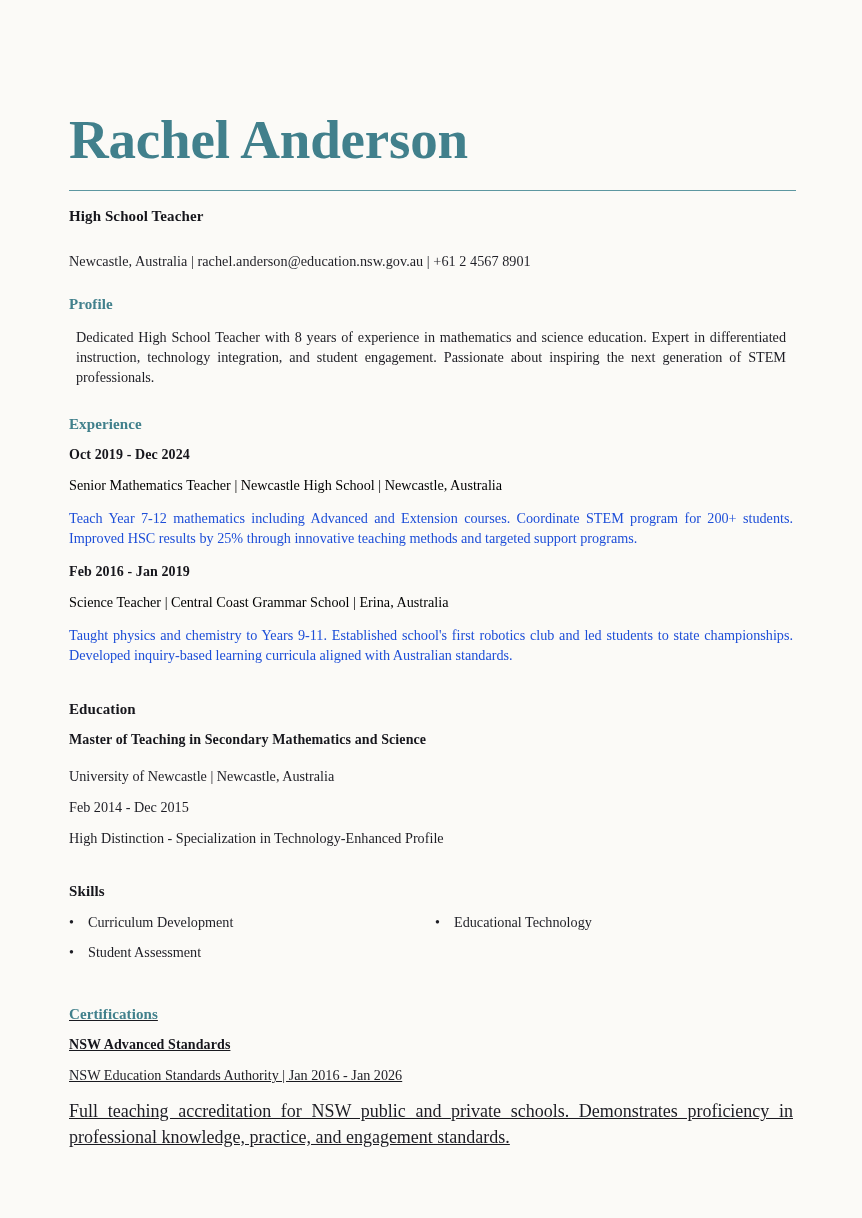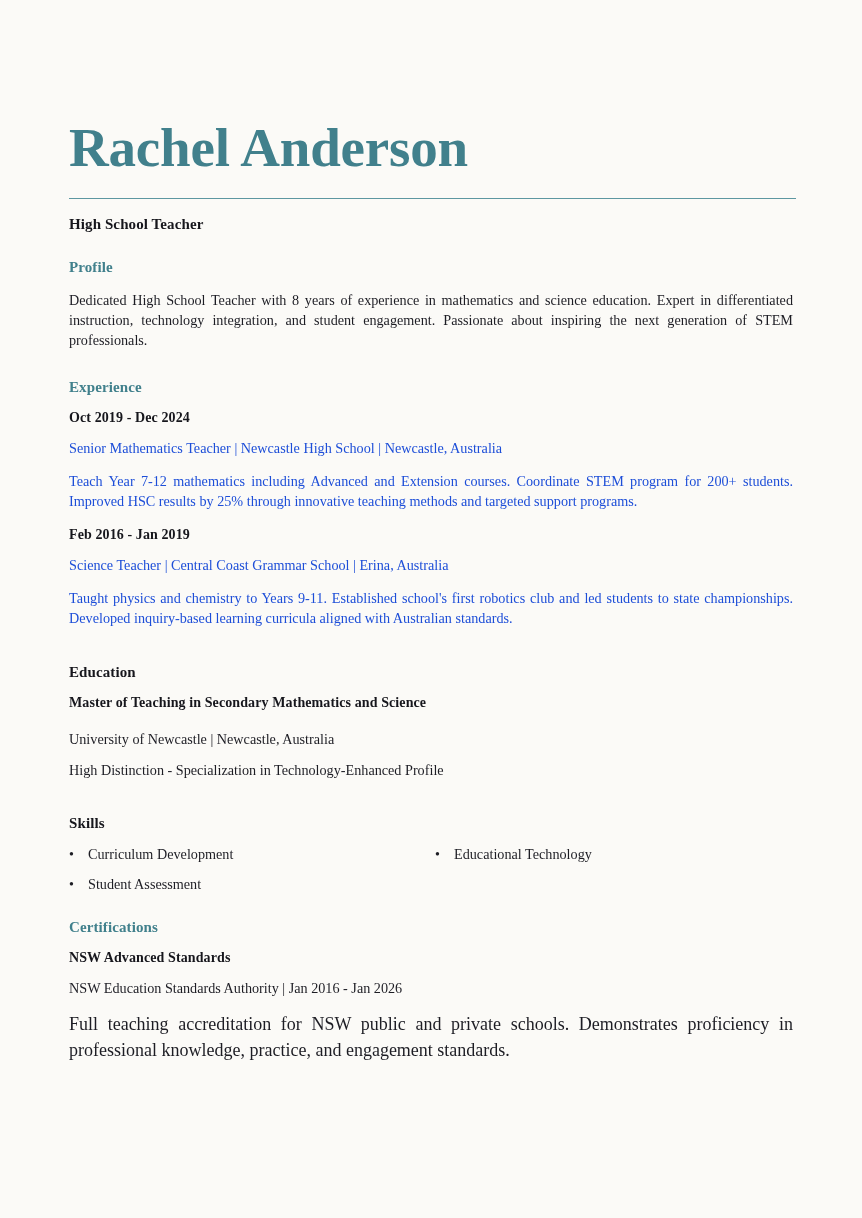--- a/index.html
+++ b/index.html
@@ -14,21 +14,21 @@
     color: #1a1a20;
     -webkit-font-smoothing: antialiased;
     overflow: hidden;
   }
 
   .page {
     position: relative;
     width: 862px;
     height: 1218px;
     box-sizing: border-box;
-    padding: 8px 69px;
+    padding: 0 69px;
   }
 
   
   .header {
     padding-top: 112px;
   }
   .name {
     font-size: 55px;
     line-height: 1.02;
     font-weight: bold;
@@ -69,37 +69,37 @@
   .section-heading.accent { color: #41808c; }
   .section-heading.dark   { color: #16161c; }
 
   .body-text {
     font-size: 14.2px;
     line-height: 1.42;
     color: #1d1d24;
     text-align: justify;
     hyphens: auto;
     -webkit-hyphens: auto;
-    margin: 0;
+    margin: 7px;
   }
 
   
   .entry { margin-bottom: 16px; }
   .entry:last-child { margin-bottom: 0; }
 
   .entry-date {
     font-size: 14px;
     font-weight: bold;
     color: #16161c;
     letter-spacing: 0.1px;
     margin-bottom: 14px;
   }
   .entry-meta {
     font-size: 14.2px;
-    color: #1d4ed8;
+    color: #000000;
     margin-bottom: 14px;
   }
   .entry-desc {
     font-size: 14.2px;
     line-height: 1.42;
     color: #1d4ed8;
     text-align: justify;
     hyphens: auto;
     -webkit-hyphens: auto;
   }
@@ -159,31 +159,32 @@
     line-height: 1.42;
     color: #1d1d24;
     text-align: justify;
     hyphens: auto;
     -webkit-hyphens: auto;
   }
 
   .exp-section { margin-top: 28px; }
   .edu-section { margin-top: 36px; }
   .skills-section { margin-top: 36px; }
-  .cert-section { margin-top: 26px; }
+  .cert-section { margin-top: 45px; text-decoration: underline; }
 </style>
 </head>
 <body>
 
 <div class="page">
 
   <div class="header">
     <h1 class="name">Rachel Anderson</h1>
     <div class="name-rule"></div>
     <div class="job-title">High School Teacher</div>
+    <div class="contact-line">Newcastle, Australia | rachel.anderson@education.nsw.gov.au | +61 2 4567 8901</div>
   </div>
 
   <div class="section">
     <div class="section-heading accent">Profile</div>
     <p class="body-text">Dedicated High School Teacher with 8 years of experience in mathematics and science education. Expert in differentiated instruction, technology integration, and student engagement. Passionate about inspiring the next generation of STEM professionals.</p>
   </div>
 
   <div class="section exp-section">
     <div class="section-heading accent">Experience</div>
 
@@ -198,20 +199,21 @@
       <div class="entry-meta">Science Teacher | Central Coast Grammar School | Erina, Australia</div>
       <div class="entry-desc">Taught physics and chemistry to Years 9-11. Established school's first robotics club and led students to state championships. Developed inquiry-based learning curricula aligned with Australian standards.</div>
     </div>
   </div>
 
   <div class="section edu-section">
     <div class="section-heading dark">Education</div>
     <div class="entry">
       <div class="edu-degree">Master of Teaching in Secondary Mathematics and Science</div>
       <div class="edu-line">University of Newcastle | Newcastle, Australia</div>
+      <div class="edu-line">Feb 2014 - Dec 2015</div>
       <div class="edu-line">High Distinction - Specialization in Technology-Enhanced Profile</div>
     </div>
   </div>
 
   <div class="section skills-section">
     <div class="section-heading dark">Skills</div>
     <div class="skills-grid">
       <div class="skill-item">
         <span class="skill-bullet">•</span>
         <span>Curriculum Development</span>

